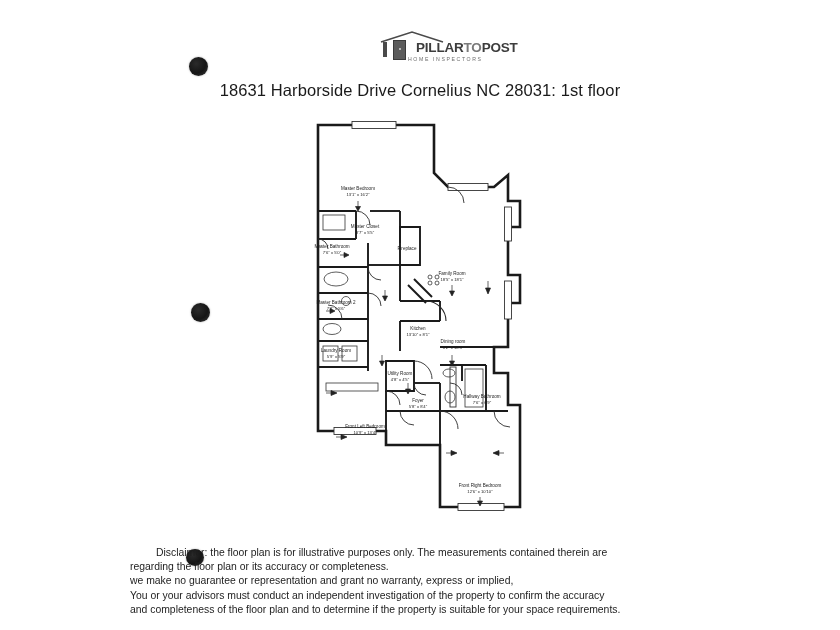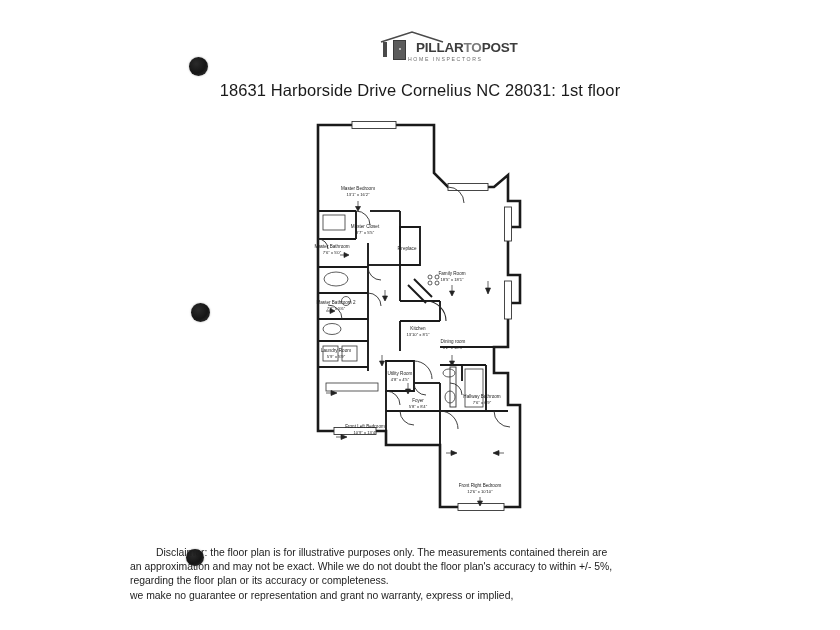--- a/index.html
+++ b/index.html
@@ -316,16 +316,17 @@
 
     <text class="rlabel rlabel-name" x="190" y="372">Front Right Bedroom</text>
     <text class="rlabel rlabel-dim" x="190" y="378">12'6" x 10'10"</text>
   </g>
 
 </svg>
 </div>
 
 <div id="disclaimer">
   <span class="dl-line l1">Disclaimer: the floor plan is for illustrative purposes only. The measurements contained therein are</span>
-  <span class="dl-line">an approximation and may not be exact. While we do not doubt the floor plan's accuracy to within +/- 5%,</span>
   <span class="dl-line">regarding the floor plan or its accuracy or completeness.</span>
   <span class="dl-line">we make no guarantee or representation and grant no warranty, express or implied,</span>
+  <span class="dl-line">You or your advisors must conduct an independent investigation of the property to confirm the accuracy</span>
+  <span class="dl-line">and completeness of the floor plan and to determine if the property is suitable for your space requirements.</span>
 </div>
 
 </body></html>

